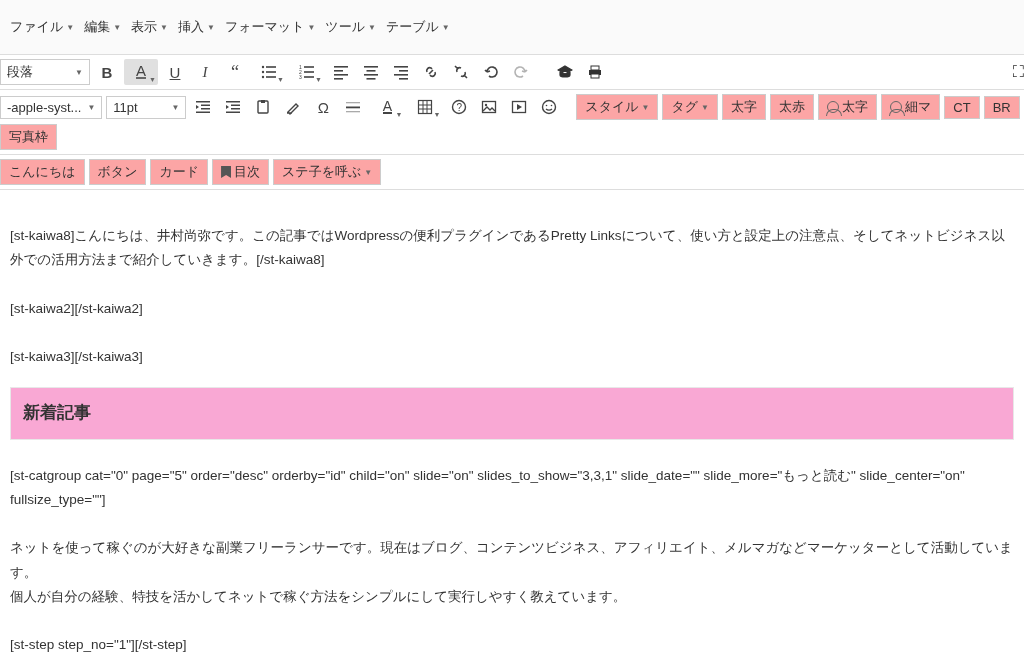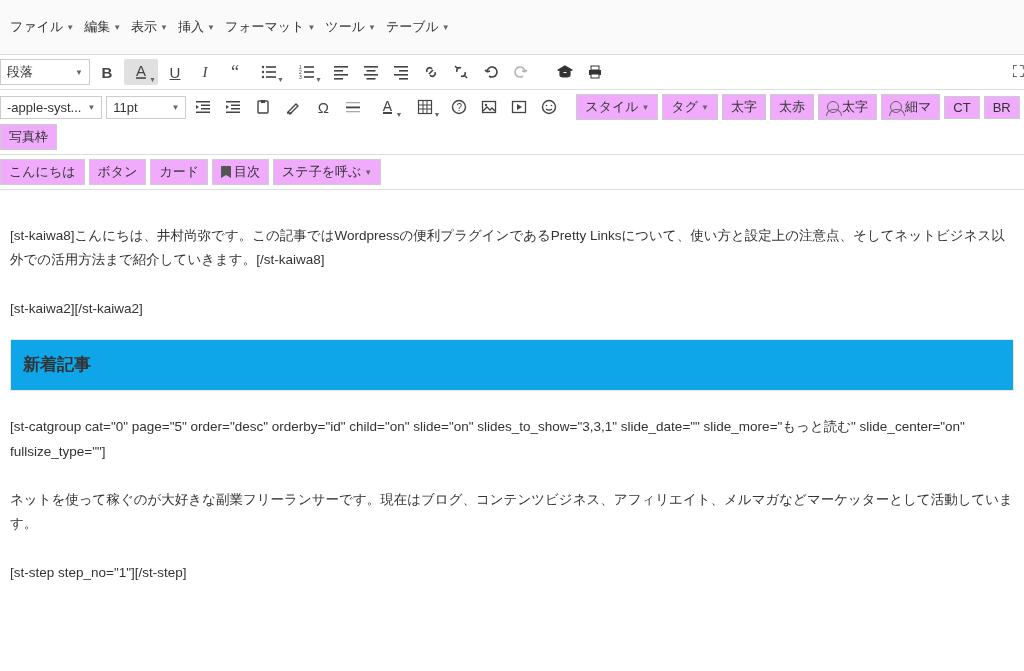--- a/index.html
+++ b/index.html
@@ -8,25 +8,25 @@
 .menu-item { padding: 2px 4px; cursor: pointer; display: flex; align-items: center; gap: 3px; }
 .caret { font-size: 8px; color: #666; }
 .toolbar { display: flex; flex-wrap: wrap; align-items: center; gap: 4px; padding: 4px 0; border-bottom: 1px solid #ddd; }
 .select { border: 1px solid #ccc; background: #fff; padding: 3px 6px; font-size: 13px; display: flex; align-items: center; gap: 6px; min-width: 85px; cursor: pointer; }
 .select .caret { margin-left: auto; }
 .tbtn { width: 26px; height: 26px; display: flex; align-items: center; justify-content: center; cursor: pointer; color: #444; border-radius: 2px; }
 .tbtn.active { background: #e0e0e0; }
 .tbtn svg { width: 16px; height: 16px; }
 .tbtn-wide { width: 34px; position: relative; }
 .tbtn-wide .tiny-caret { position: absolute; right: 2px; bottom: 2px; font-size: 7px; color: #666; }
-.pill { border: 1px solid #ccc; padding: 3px 8px; font-size: 13px; cursor: pointer; display: flex; align-items: center; gap: 3px; background: #f0abfc; }
+.pill { border: 1px solid #ccc; padding: 3px 8px; font-size: 13px; cursor: pointer; display: flex; align-items: center; gap: 3px; background: #fca5a5; }
 .expand-icon { margin-left: auto; font-size: 16px; cursor: pointer; }
 .content { padding: 10px; font-size: 13.5px; line-height: 1.8; }
 .content p { margin-bottom: 18px; margin-top: 24px; }
-.h2block { background: #0ea5e9; padding: 10px 12px; font-size: 17px; font-weight: bold; border: 1px solid #e8e8e8; margin: 18px 0; }
+.h2block { background: #f9a8d4; padding: 10px 12px; font-size: 17px; font-weight: bold; border: 1px solid #e8e8e8; margin: 18px 0; }
 .link { color: #2674c9; text-decoration: underline; cursor: pointer; }
 .rightlink { text-align: right; margin: 18px 0; }
 .avatar-icon { width: 12px; height: 12px; border: 1.5px solid #666; border-radius: 50%; display: inline-block; position: relative; }
 .avatar-icon::after { content: ""; position: absolute; bottom: -4px; left: -2px; width: 14px; height: 6px; border: 1.5px solid #666; border-bottom: none; border-radius: 8px 8px 0 0; }
 </style>
 </head>
 <body>
 
 <div class="menubar">
   <div class="menu-item">
@@ -285,20 +285,22 @@
     </div>
   <div class="pill">
       <span>ステ子を呼ぶ</span>
       <span class="caret">▼</span>
     </div>
 </div>
 
 <div class="content">
   <p>[st-kaiwa8]こんにちは、井村尚弥です。この記事ではWordpressの便利プラグインであるPretty Linksについて、使い方と設定上の注意点、そしてネットビジネス以外での活用方法まで紹介していきます。[/st-kaiwa8]</p>
   <p>[st-kaiwa2][/st-kaiwa2]</p>
+  <p>[st-kaiwa3][/st-kaiwa3]</p>
   <div class="h2block">新着記事</div>
   <p>[st-catgroup cat="0" page="5" order="desc" orderby="id" child="on" slide="on" slides_to_show="3,3,1" slide_date="" slide_more="もっと読む" slide_center="on" fullsize_type=""]</p>
   <p>
     <span>ネットを使って稼ぐのが大好きな副業フリーランサーです。現在はブログ、コンテンツビジネス、アフィリエイト、メルマガなどマーケッターとして活動しています。</span><br>
+    <span>個人が自分の経験、特技を活かしてネットで稼ぐ方法をシンプルにして実行しやすく教えています。</span>
   </p>
   <p>[st-step step_no="1"][/st-step]</p>
 
 </div>
 
 </body></html>

